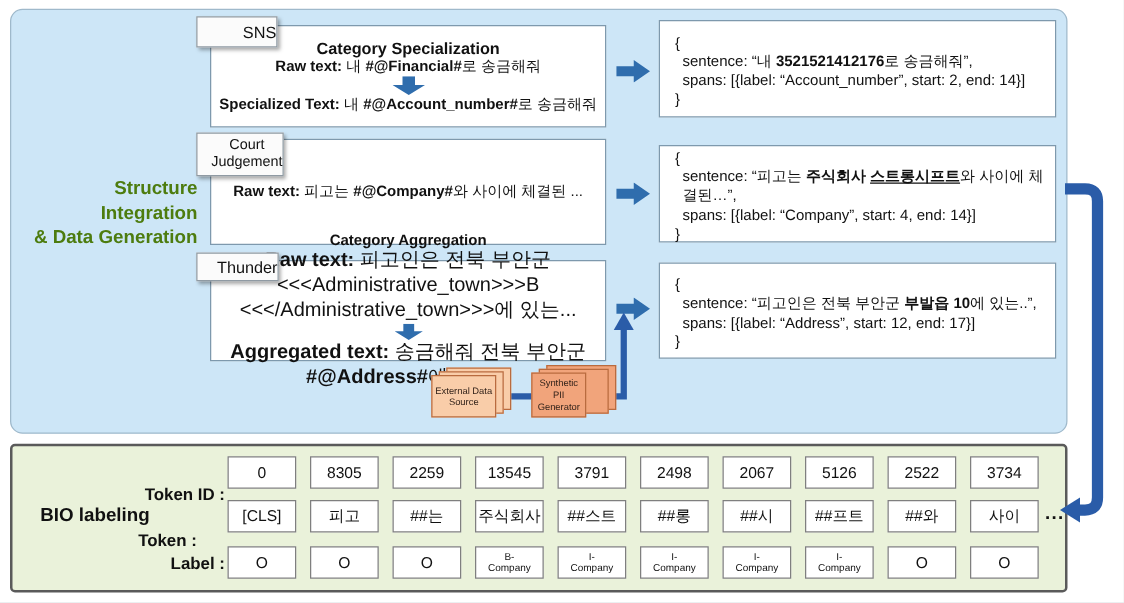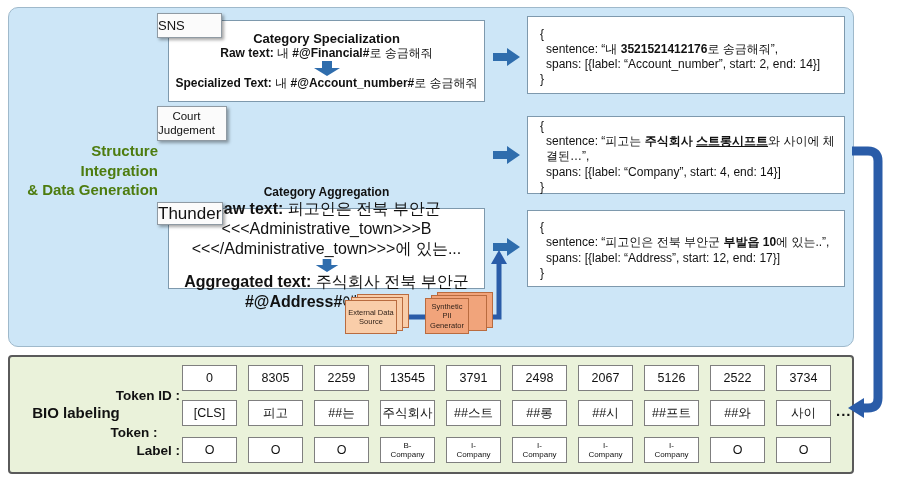--- a/index.html
+++ b/index.html
@@ -5,24 +5,24 @@
   html,body{margin:0;padding:0;background:#ffffff;font-family:"Liberation Sans",sans-serif;color:#111;}
   *{box-sizing:border-box;}
   .canvas{position:relative;width:899px;height:482px;background:#ffffff;outline:1px solid #d0d0d0;overflow:hidden;}
   .preline{white-space:pre-line;}
 
   
   .panel-top{position:absolute;left:8px;top:7px;width:846px;height:340px;background:#cde6f7;border:1.5px solid #9fb9cb;border-radius:10px;}
   .left-title{position:absolute;left:10px;top:141px;width:148px;text-align:right;font-weight:bold;font-size:15px;line-height:1.3;color:#4d7c0f;}
 
   
-  .tab{position:absolute;background:#fbfbfb;border:1.2px solid #8f9aa3;box-shadow:2px 2px 3px rgba(0,0,0,.35);display:flex;align-items:center;justify-content:flex-start;text-align:center;z-index:4;}
+  .tab{position:absolute;background:#fbfbfb;border:1.2px solid #8f9aa3;box-shadow:2px 2px 3px rgba(0,0,0,.35);display:flex;align-items:center;justify-content:flex-end;text-align:center;z-index:4;}
   .tab1{left:157px;top:13px;width:65px;height:25px;font-size:13px;}
   .tab2{left:157px;top:106px;width:70px;height:35px;font-size:11.5px;line-height:1.2;}
-  .tab3{left:157px;top:202px;width:66px;height:23px;font-size:17px;}
+  .tab3{left:157px;top:202px;width:66px;height:23px;font-size:13px;}
 
   
   .lbox{position:absolute;left:168px;width:317px;background:#ffffff;border:1.5px solid #7e99ad;display:flex;flex-direction:column;align-items:center;justify-content:center;z-index:2;padding:4px 2px;}
   .box1{top:20px;height:82px;}
   .box2{top:111px;height:85px;justify-content:center;}
   .box3{top:208px;height:81px;padding:3px 2px;}
   .heading{font-weight:bold;font-size:13px;}
   .box3 .heading{font-size:12px;}
   .tline{font-size:12px;line-height:1.25;text-align:center;}
   .box3 .tline{font-size:16px;}
@@ -97,41 +97,44 @@
     <div class="jline">{</div>
     <div class="jline jind"><span>sentence: “내 </span><b>3521521412176</b><span>로 송금해줘”,</span></div>
     <div class="jline jind">spans: [{label: “Account_number”, start: 2, end: 14}]</div>
     <div class="jline">}</div>
   </div>
 
   <div class="tab tab2">
     <span class="preline">Court
 Judgement</span>
   </div>
+  <div class="lbox box2">
+    <div class="tline"><b>Raw text: </b><span>피고는 </span><b>#@Company#</b><span>와 사이에 체결된 ...</span></div>
+  </div>
   <svg class="rarrow" style="top:146px" width="27" height="18" viewBox="0 0 27 18">
       <polygon class="blockarrow" points="0,5 14,5 14,0 27,9 14,18 14,13 0,13"></polygon>
     </svg>
   <div class="rbox rb2">
     <div class="jline">{</div>
     <div class="jline jind"><span>sentence: “피고는 </span><b>주식회사 </b><span class="uline">스트롱시프트</span><span>와 사이에 체결된…”,</span></div>
     <div class="jline jind">spans: [{label: “Company”, start: 4, end: 14}]</div>
     <div class="jline">}</div>
   </div>
 
   <div class="tab tab3">
     <span class="preline">Thunder</span>
   </div>
   <div class="lbox box3">
     <div class="heading">Category Aggregation</div>
     <div class="tline"><b>Raw text: </b><span>피고인은 전북 부안군 &lt;&lt;&lt;Administrative_town&gt;&gt;&gt;B</span></div>
     <div class="tline">&lt;&lt;&lt;/Administrative_town&gt;&gt;&gt;에 있는...</div>
     <svg class="darrow" width="24" height="13" viewBox="0 0 26 15">
         <polygon class="blockarrow" points="8,0 18,0 18,7 26,7 13,15 0,7 8,7"></polygon>
       </svg>
-    <div class="tline"><b>Aggregated text: </b><span>주식회사 전북 부안군 </span><b>#@Address#</b><span>에 있는...</span></div>
+    <div class="tline"><b>Aggregated text: </b><span>송금해줘 전북 부안군 </span><b>#@Address#</b><span>에 있는...</span></div>
   </div>
   <svg class="rarrow" style="top:238px" width="27" height="18" viewBox="0 0 27 18">
       <polygon class="blockarrow" points="0,5 14,5 14,0 27,9 14,18 14,13 0,13"></polygon>
     </svg>
   <div class="rbox rb3">
     <div class="jline">{</div>
     <div class="jline jind"><span>sentence: “피고인은 전북 부안군 </span><b>부발읍 10</b><span>에 있는..”,</span></div>
     <div class="jline jind">spans: [{label: “Address”, start: 12, end: 17}]</div>
     <div class="jline">}</div>
   </div>

